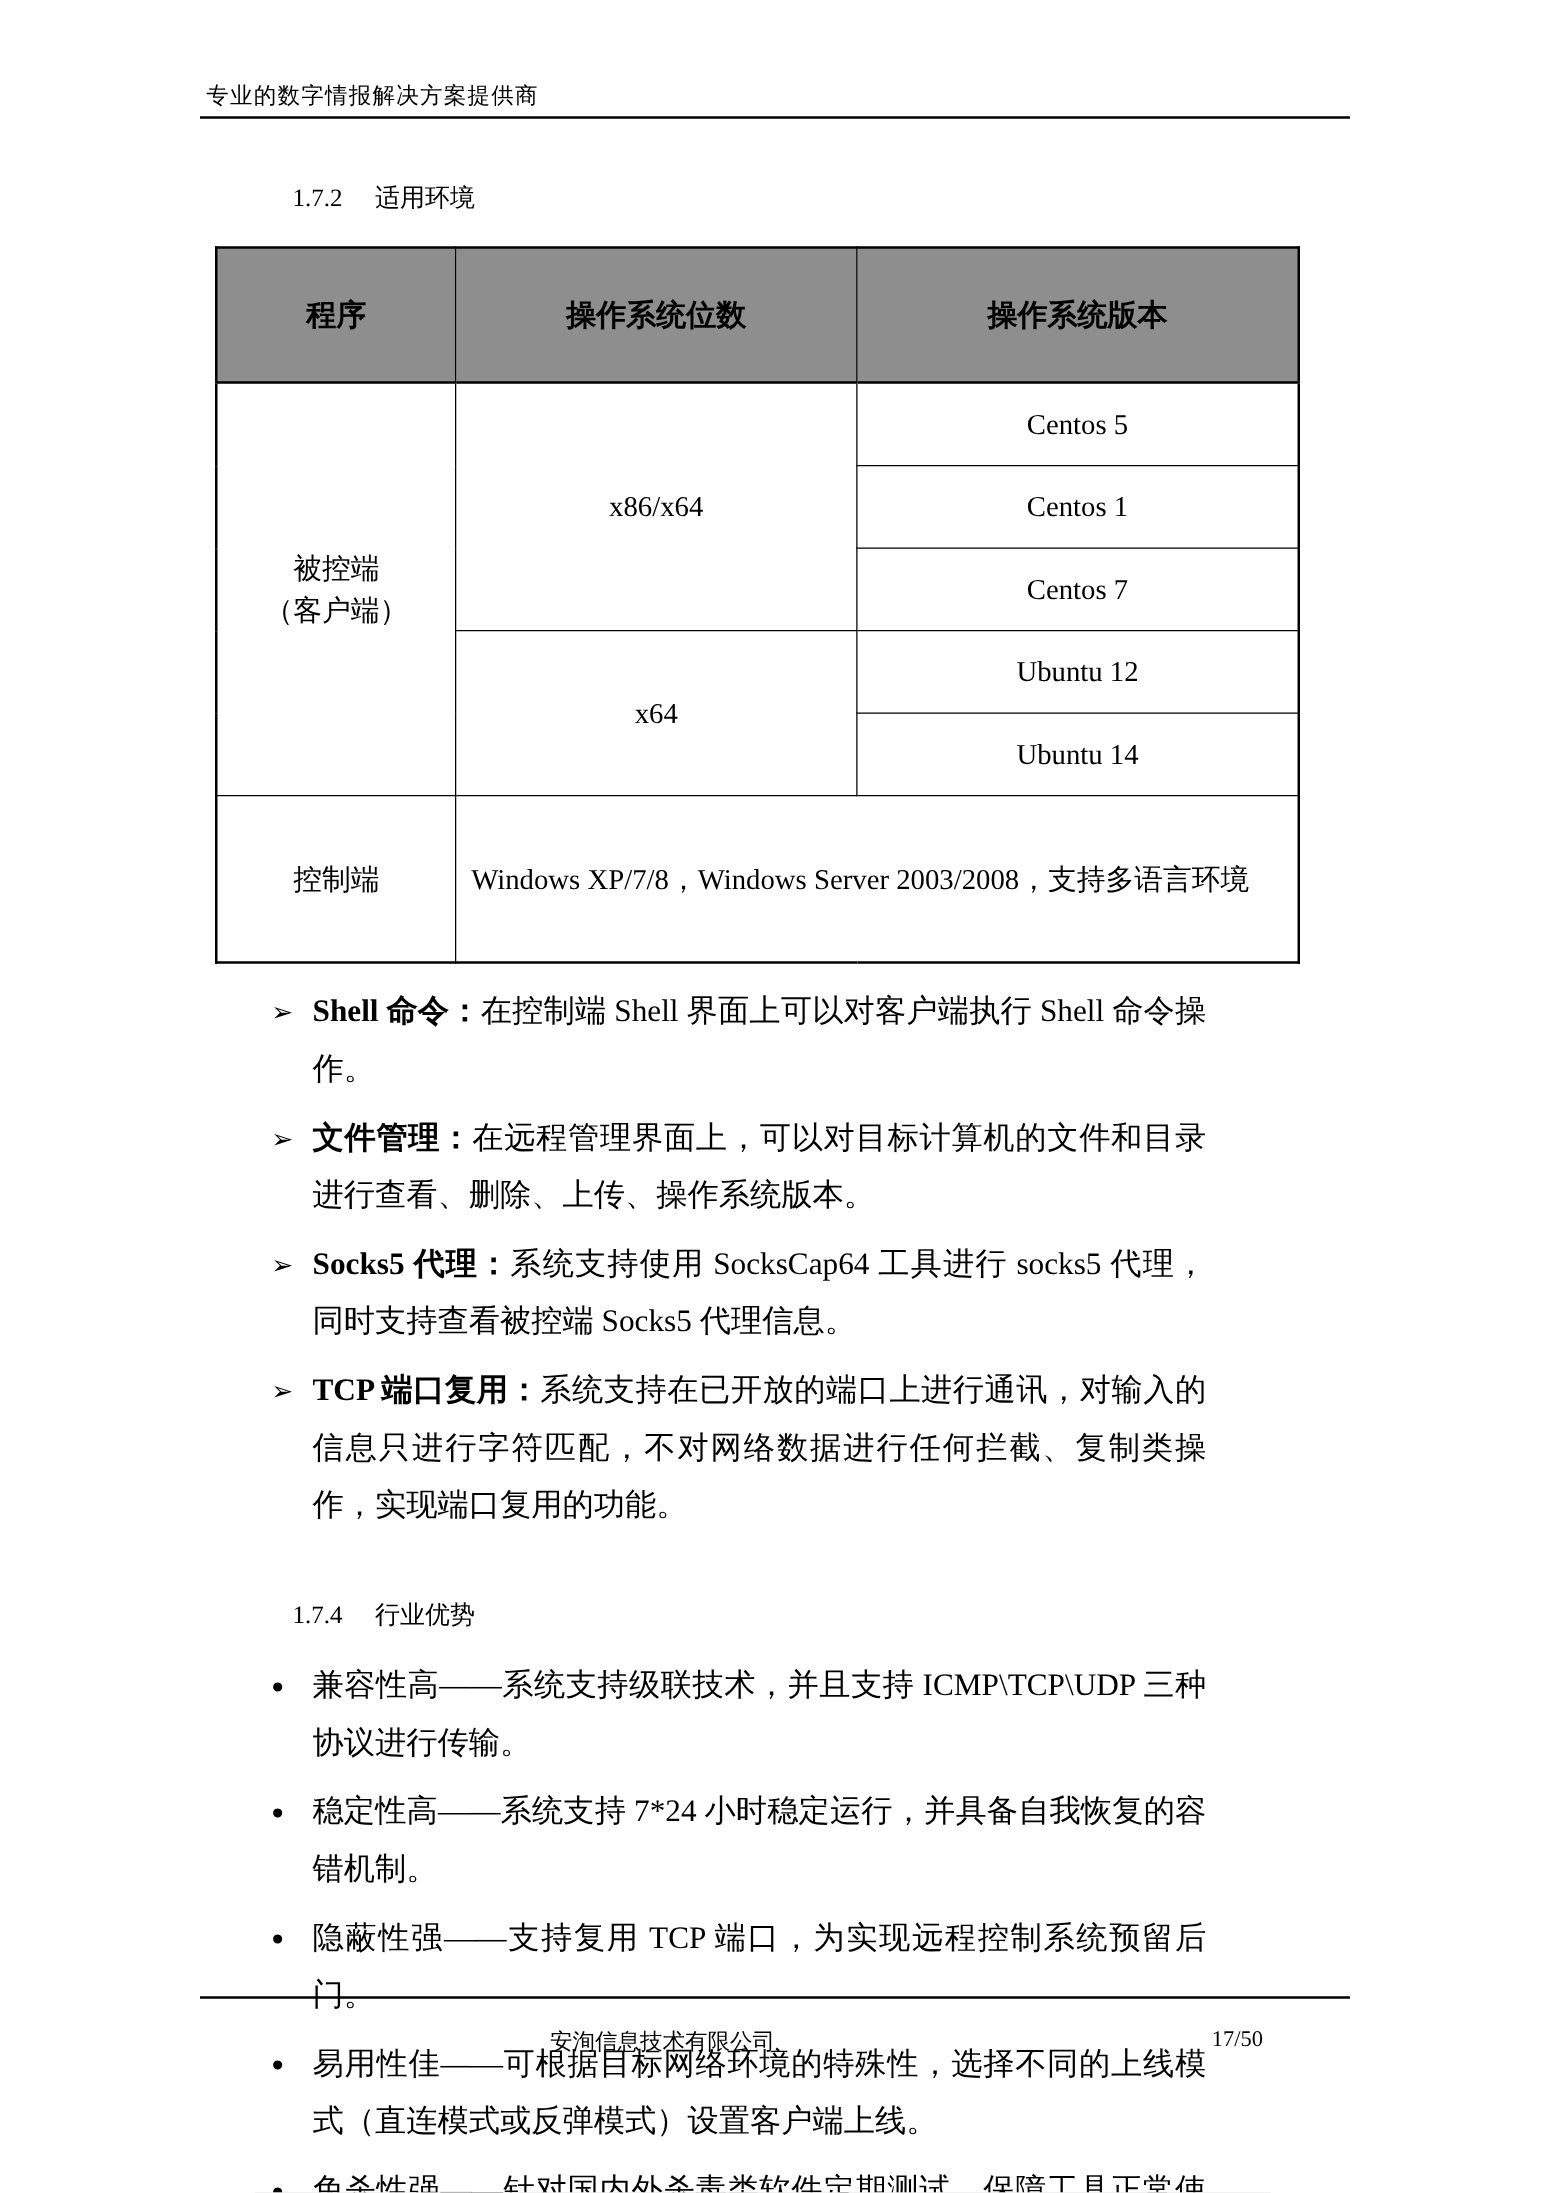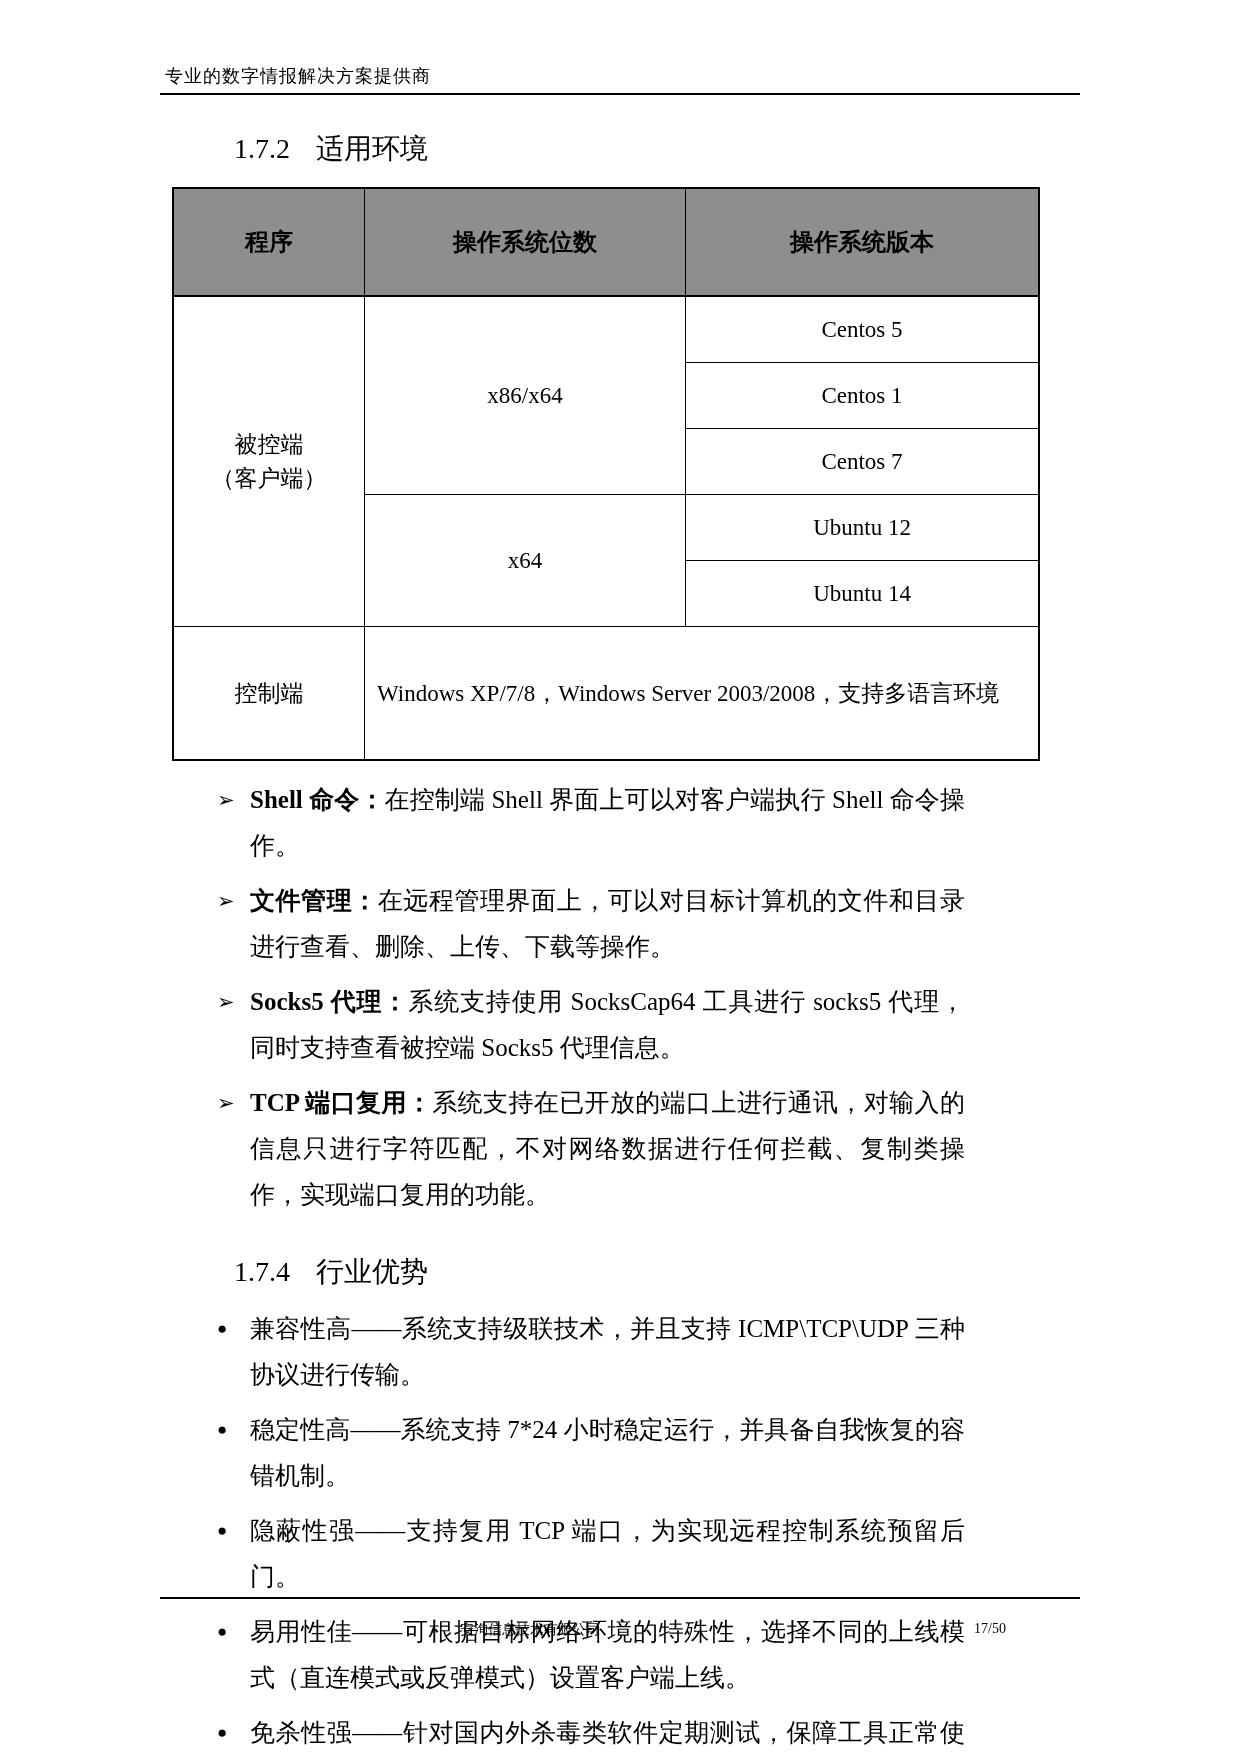--- a/index.html
+++ b/index.html
@@ -11,21 +11,21 @@
     color:#000;
     overflow:hidden;
   }
   .content{margin-left:160px;width:920px;}
 
   
   .slogan{padding-top:64px;margin-left:5px;font-size:18px;letter-spacing:1px;}
   .header-rule{margin-top:5px;width:920px;height:2px;background:#000;}
 
   
-  .sec{margin:34px 0 0 74px;font-size:28px;font-weight:normal;line-height:40px;}
+  .sec{margin:44px 0 0 74px;font-size:20px;font-weight:normal;line-height:40px;}
   .sec .sec-title{margin-left:26px;}
 
   
   table.env{
     margin:18px 0 0 12px;
     border-collapse:collapse;
     table-layout:fixed;
     width:766px;
     font-size:23px;
   }
@@ -67,21 +67,21 @@
     line-height:46px;
     text-align:justify;
   }
   .btext b{font-weight:bold;margin-top:28px;}
   .features-block{margin-top:16px;}
   .adv-block{margin-top:14px;}
 
   
   .footer{position:absolute;left:160px;top:1597px;width:920px;}
   .footer-rule{width:920px;height:2px;background:#000;}
-  .footer-row{position:relative;margin-top:22px;font-size:14px;height:26px;}
+  .footer-row{position:relative;margin-top:22px;font-size:18px;height:26px;}
   .footer-company{position:absolute;left:0;width:740px;text-align:center;}
   .footer-page{position:absolute;left:740px;width:180px;text-align:center;}
 </style>
 </head>
 <body>
 
 <div class="page">
   <div class="content">
 
     <div class="slogan">专业的数字情报解决方案提供商</div>
@@ -127,21 +127,21 @@
       </table>
 
 
     <div class="blist features-block">
       <div class="bitem">
         <span class="bullet">➢</span>
         <p class="btext"><b>Shell 命令：</b><span>在控制端 Shell 界面上可以对客户端执行 Shell 命令操作。</span></p>
       </div>
       <div class="bitem">
         <span class="bullet">➢</span>
-        <p class="btext"><b>文件管理：</b><span>在远程管理界面上，可以对目标计算机的文件和目录进行查看、删除、上传、下载等操作。</span></p>
+        <p class="btext"><b>文件管理：</b><span>在远程管理界面上，可以对目标计算机的文件和目录进行查看、删除、上传、操作系统版本。</span></p>
       </div>
       <div class="bitem">
         <span class="bullet">➢</span>
         <p class="btext"><b>Socks5 代理：</b><span>系统支持使用 SocksCap64 工具进行 socks5 代理，同时支持查看被控端 Socks5 代理信息。</span></p>
       </div>
       <div class="bitem">
         <span class="bullet">➢</span>
         <p class="btext"><b>TCP 端口复用：</b><span>系统支持在已开放的端口上进行通讯，对输入的信息只进行字符匹配，不对网络数据进行任何拦截、复制类操作，实现端口复用的功能。</span></p>
       </div>
     </div>

